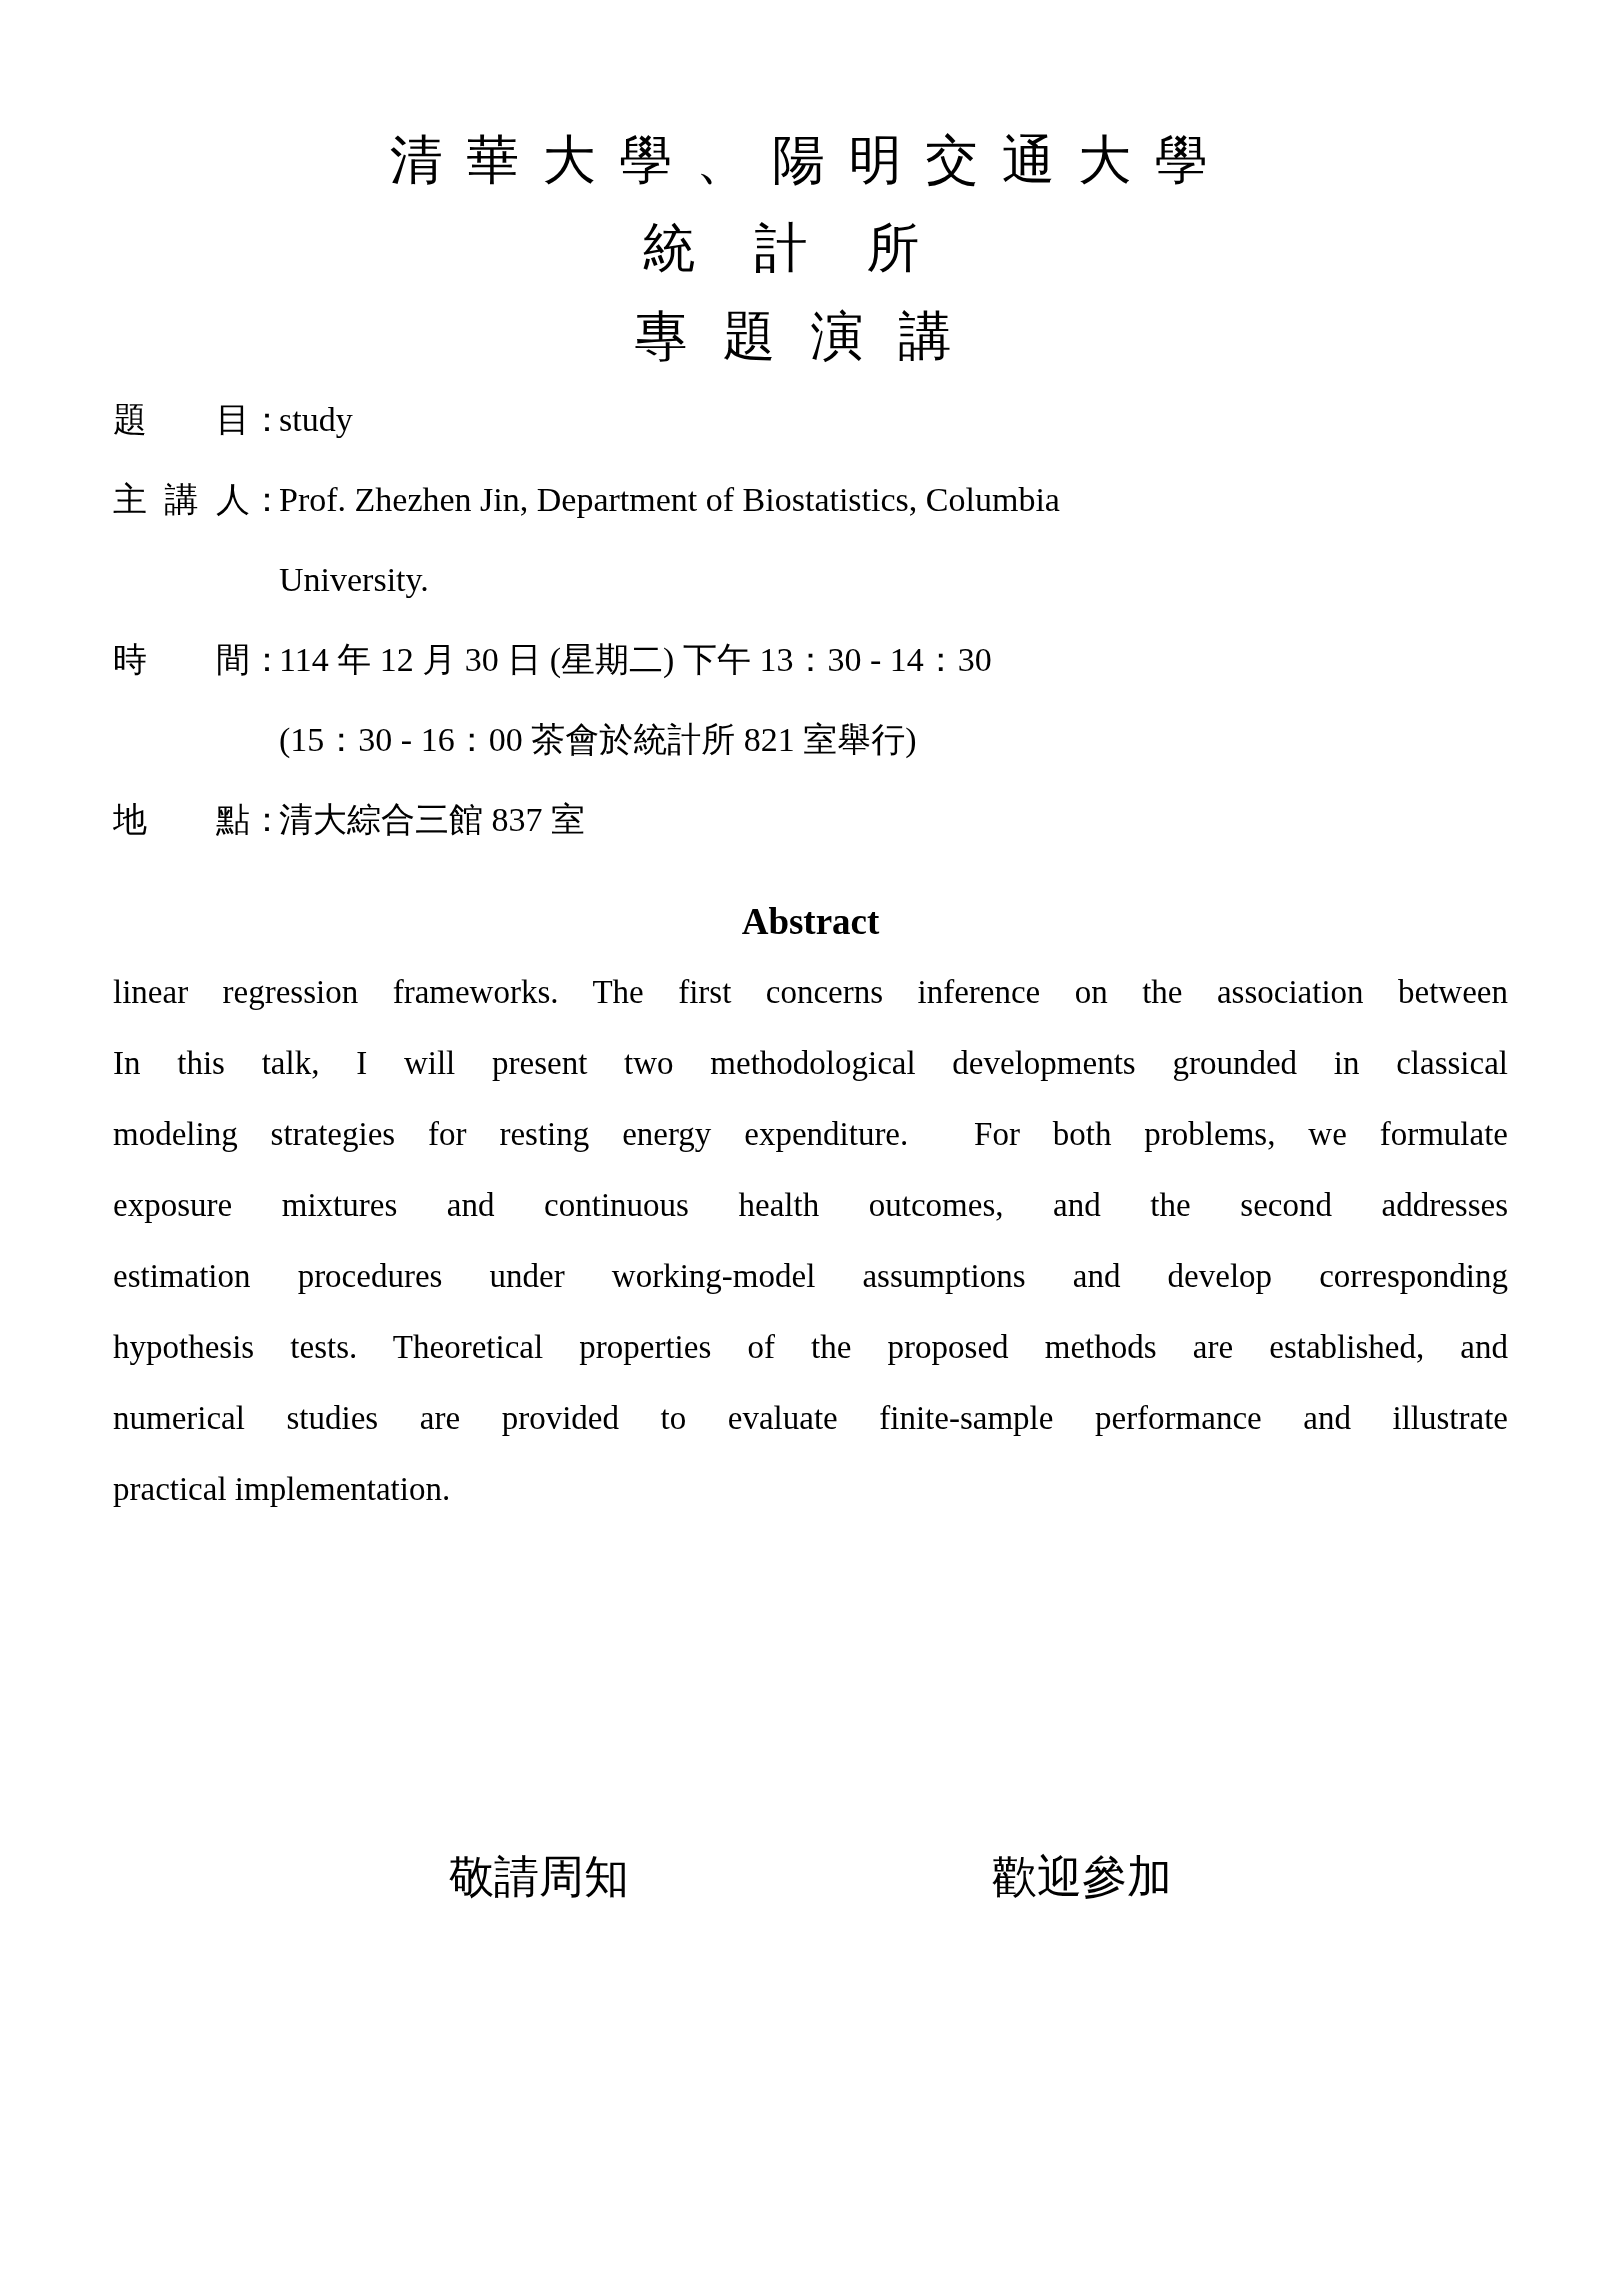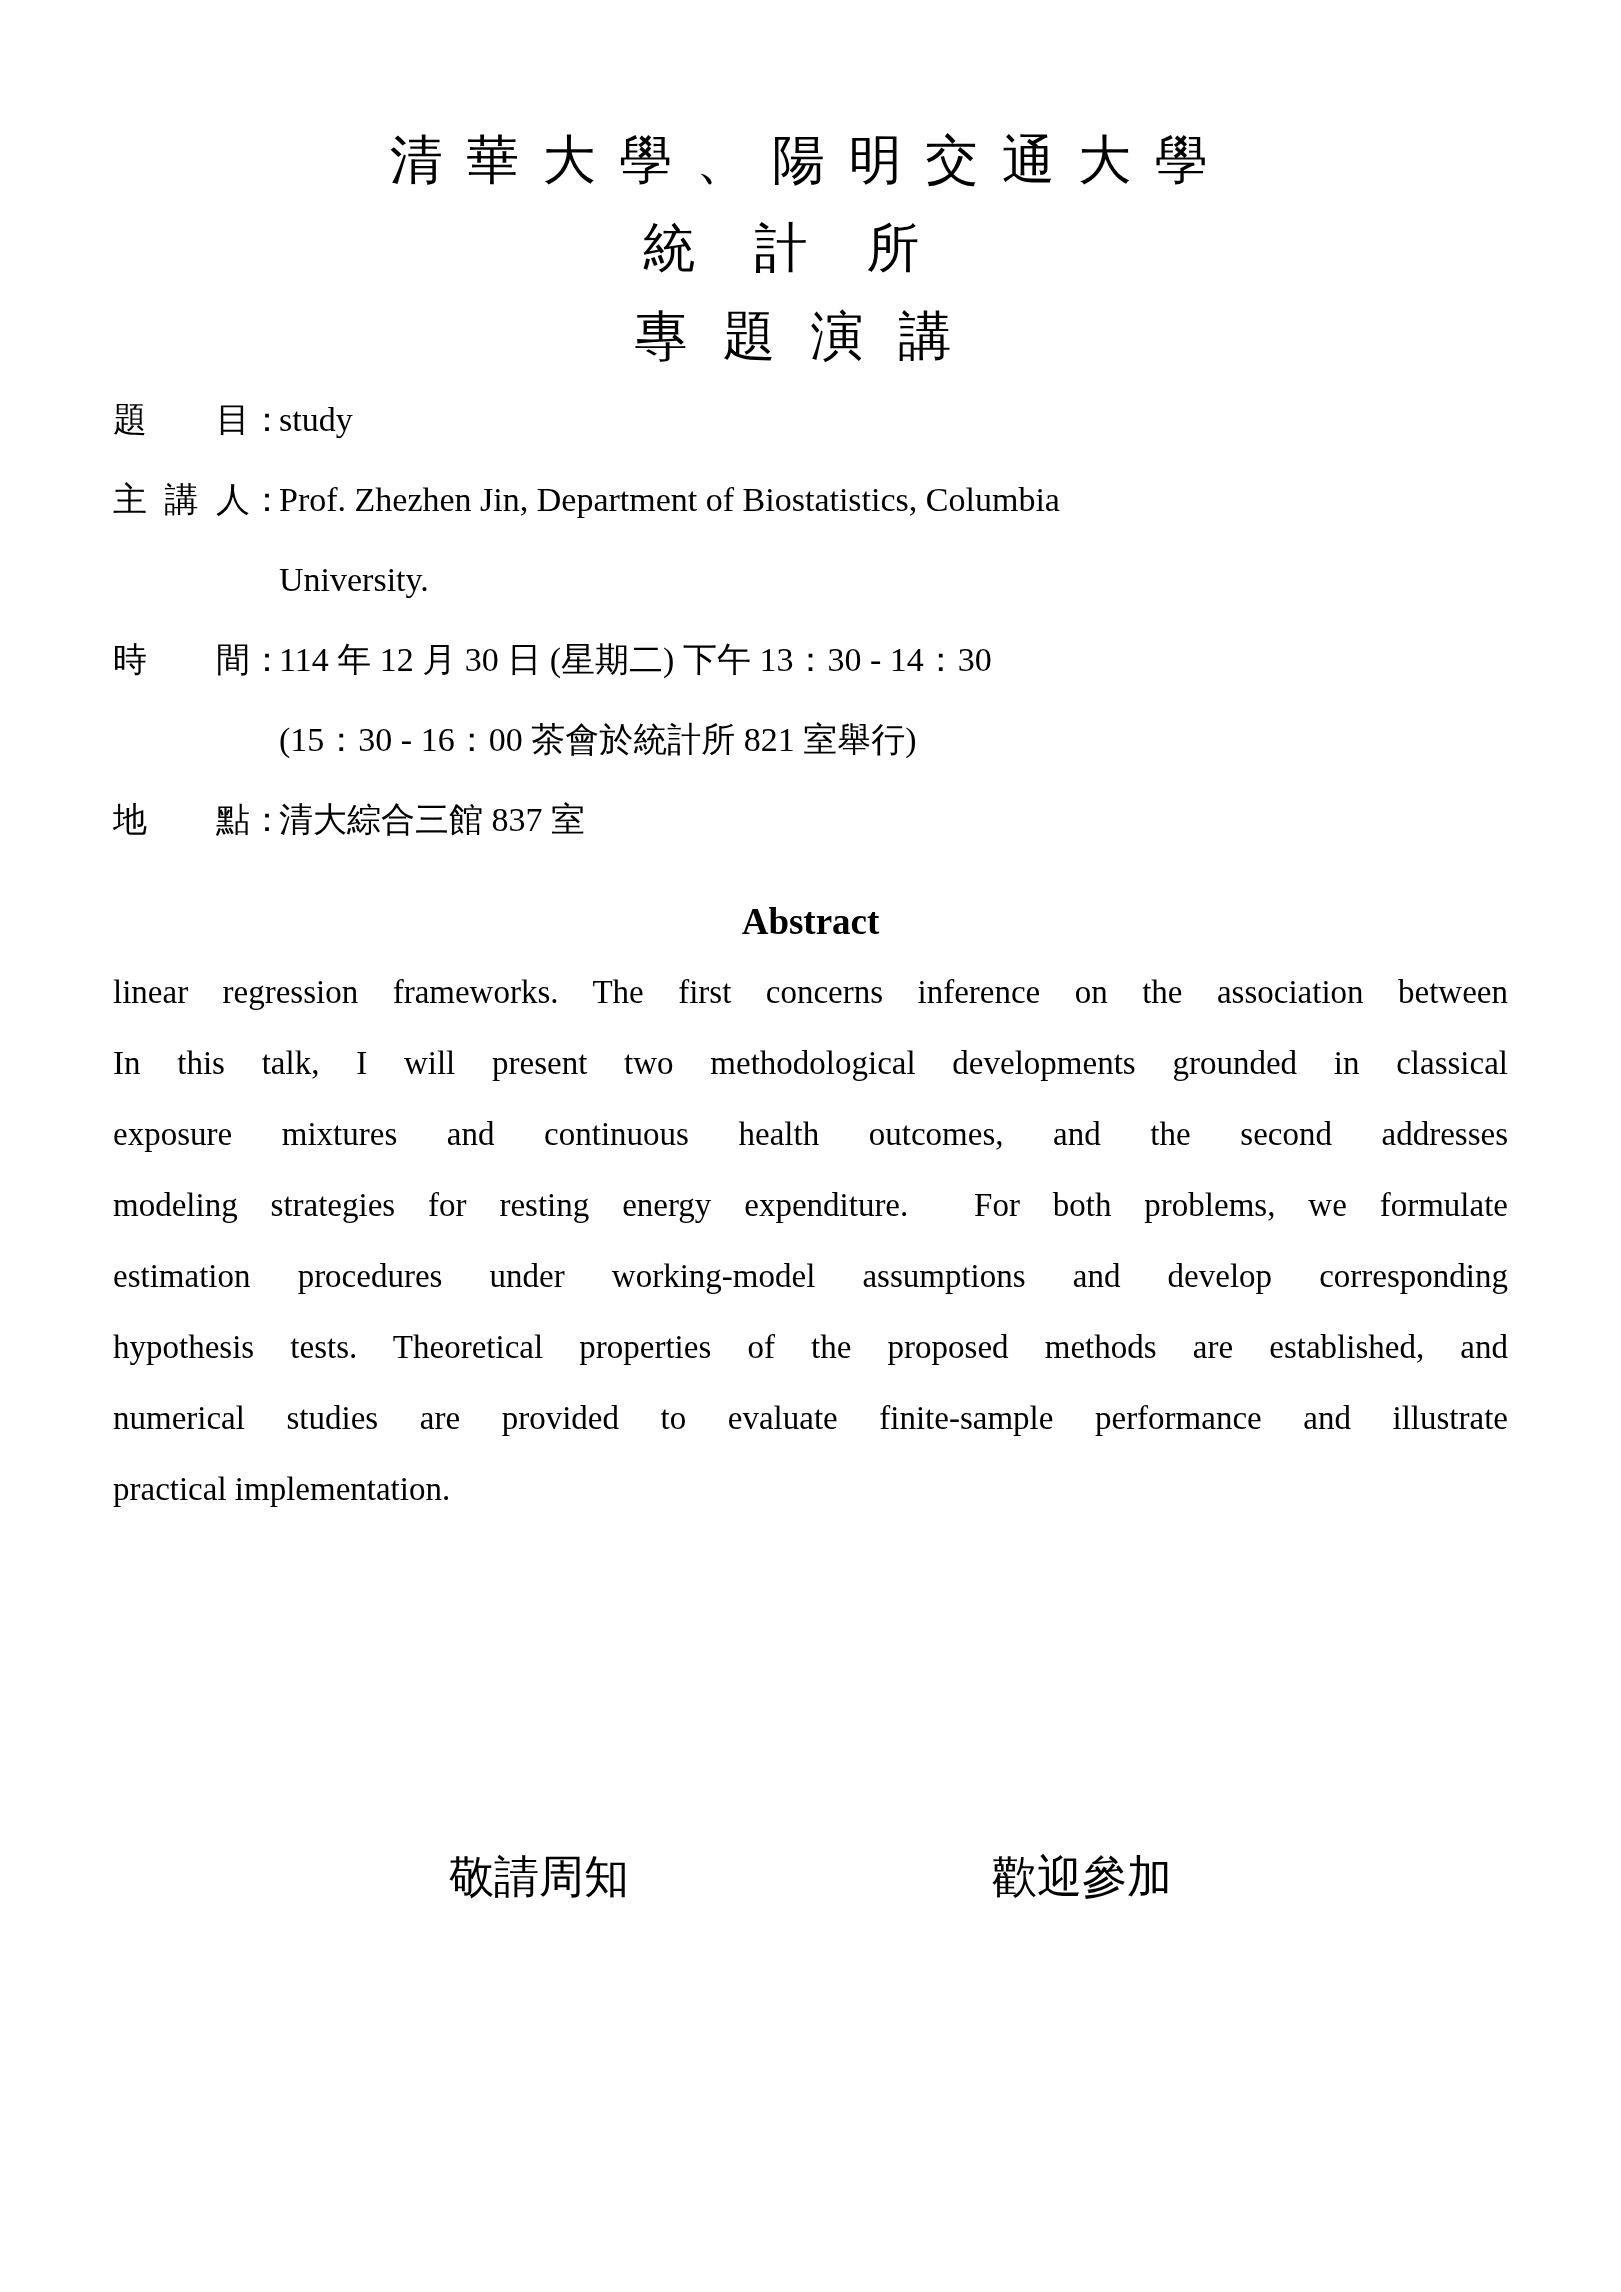--- a/index.html
+++ b/index.html
@@ -139,22 +139,22 @@
       </div>
     </div>
 
   </div>
 
   <div class="abstract-heading">Abstract</div>
 
   <div class="abstract-body">
     <div class="abs-line">linear regression frameworks. The first concerns inference on the association between</div>
     <div class="abs-line">In this talk, I will present two methodological developments grounded in classical</div>
+    <div class="abs-line">modeling strategies for resting energy expenditure.  For both problems, we formulate</div>
     <div class="abs-line">exposure mixtures and continuous health outcomes, and the second addresses</div>
-    <div class="abs-line">modeling strategies for resting energy expenditure.  For both problems, we formulate</div>
     <div class="abs-line">estimation procedures under working-model assumptions and develop corresponding</div>
     <div class="abs-line">hypothesis tests. Theoretical properties of the proposed methods are established, and</div>
     <div class="abs-line">numerical studies are provided to evaluate finite-sample performance and illustrate</div>
     <div class="abs-line final">practical implementation.</div>
   </div>
 
   <div class="footer-notes">
     <span>敬請周知</span>
     <span>歡迎參加</span>
   </div>

